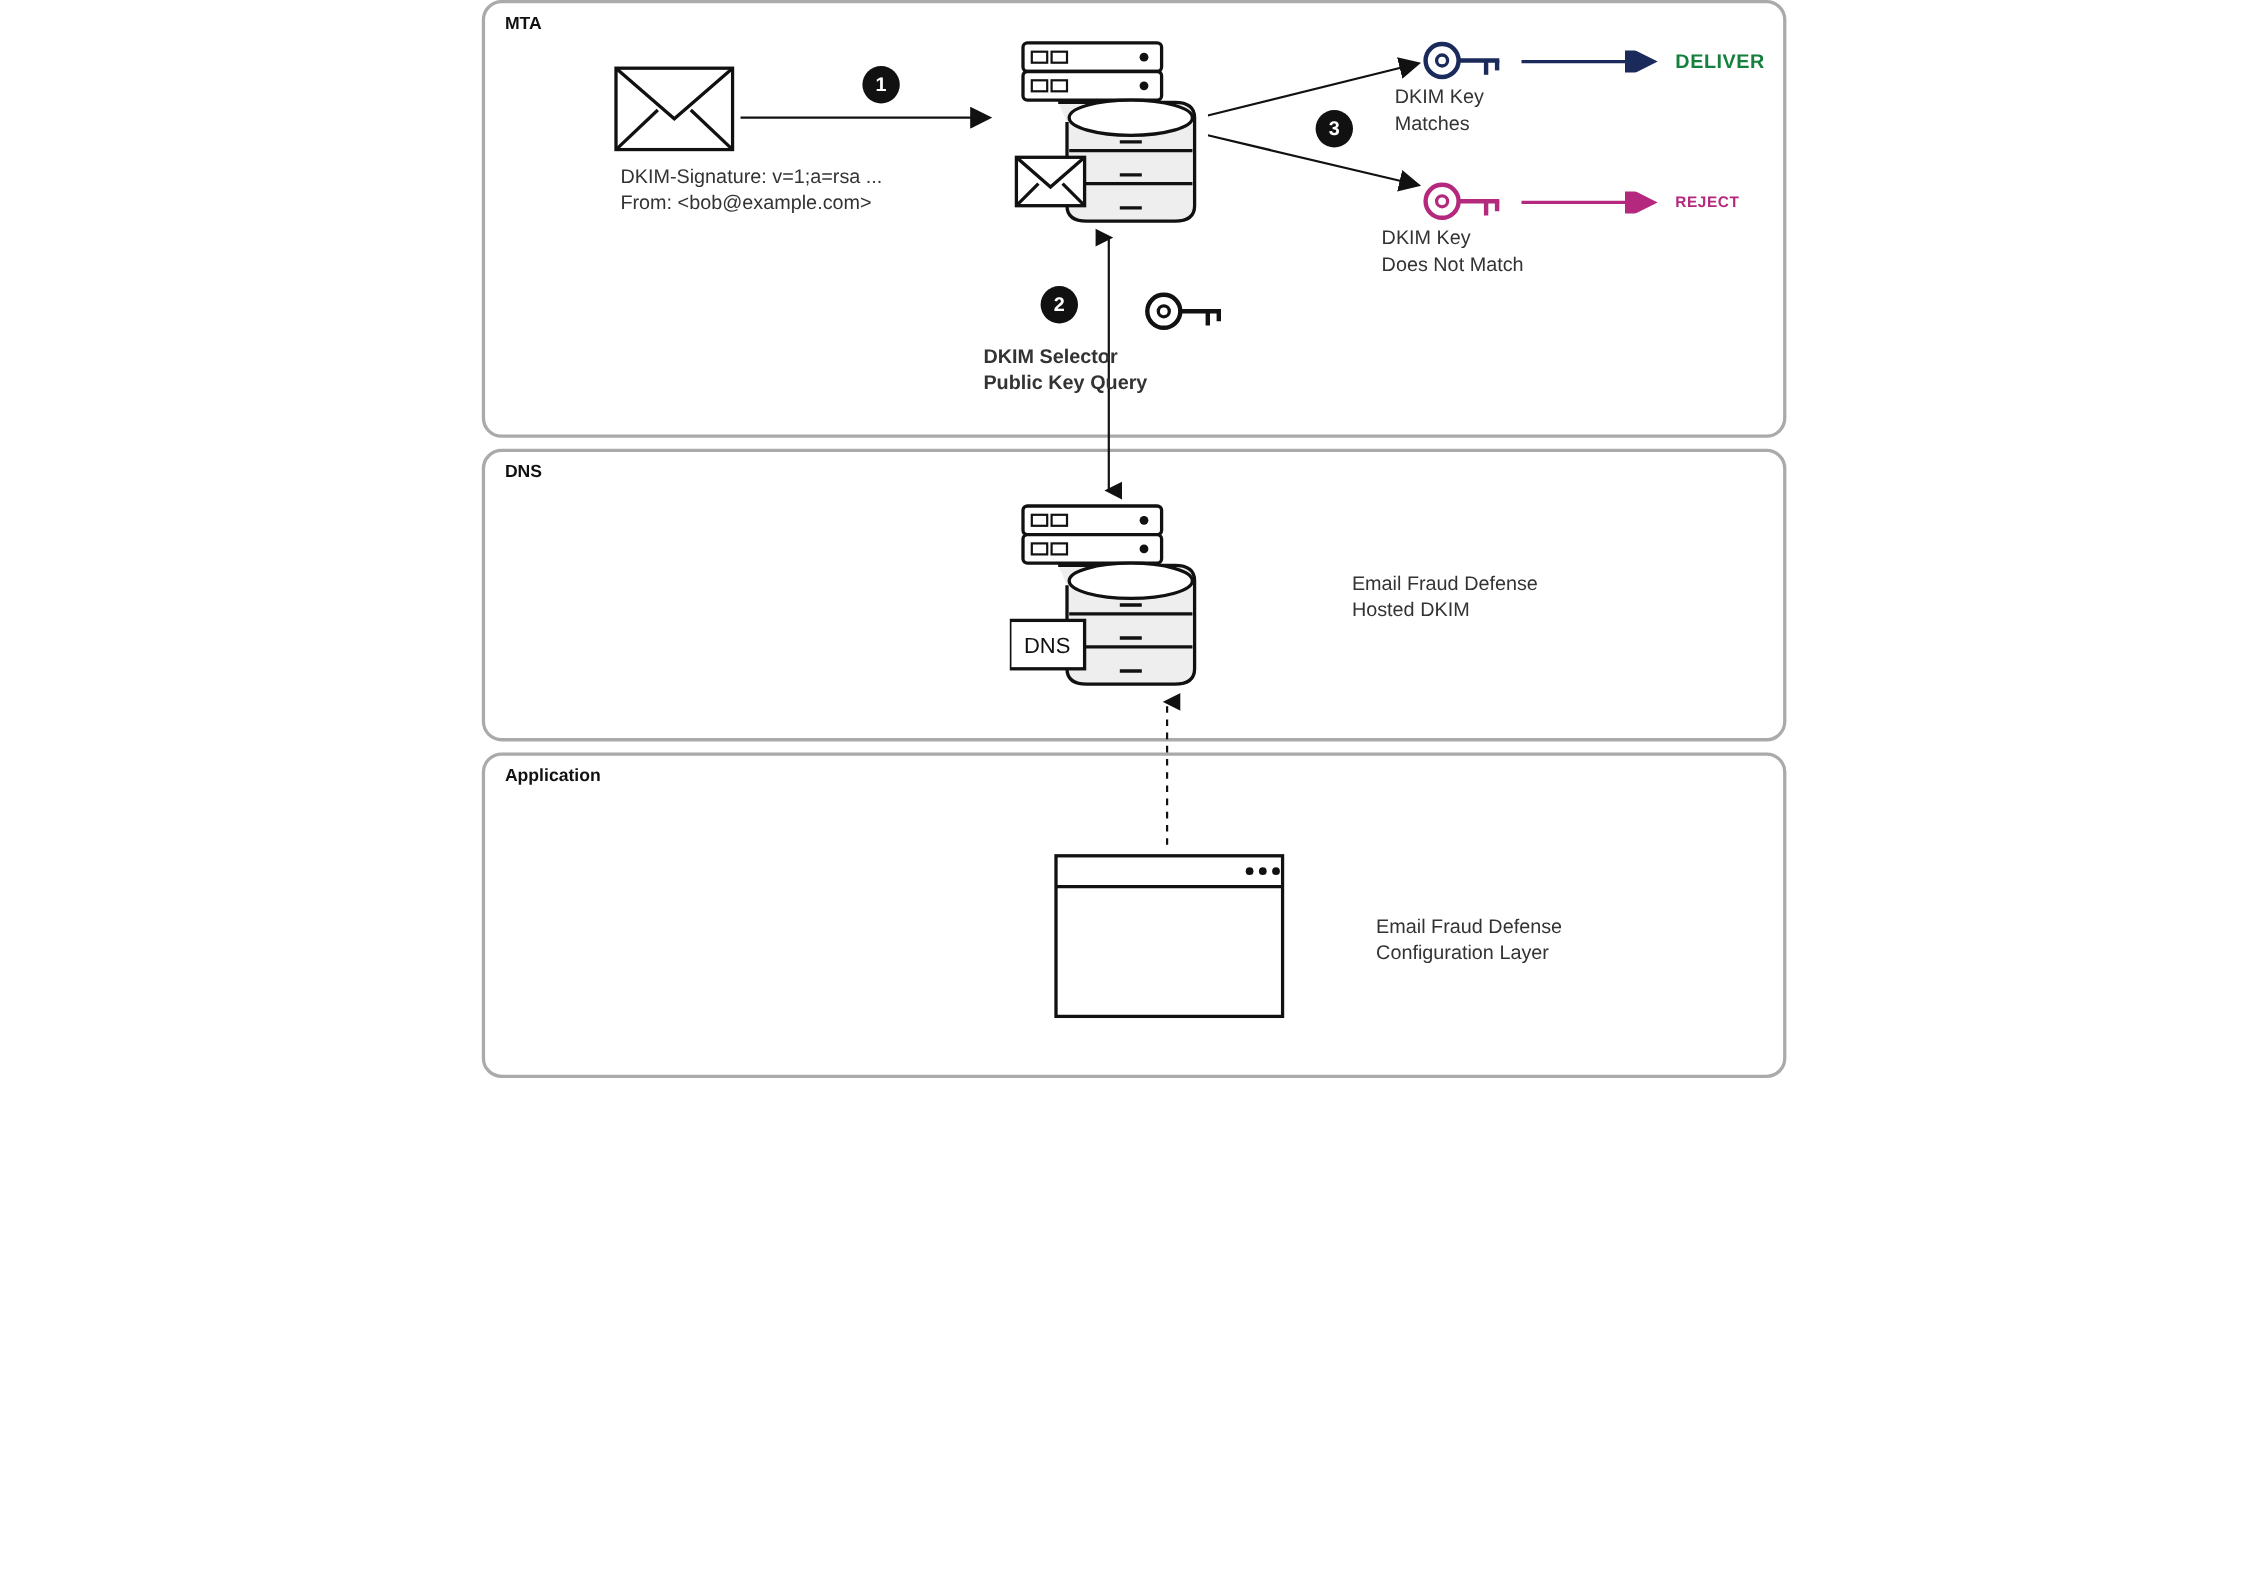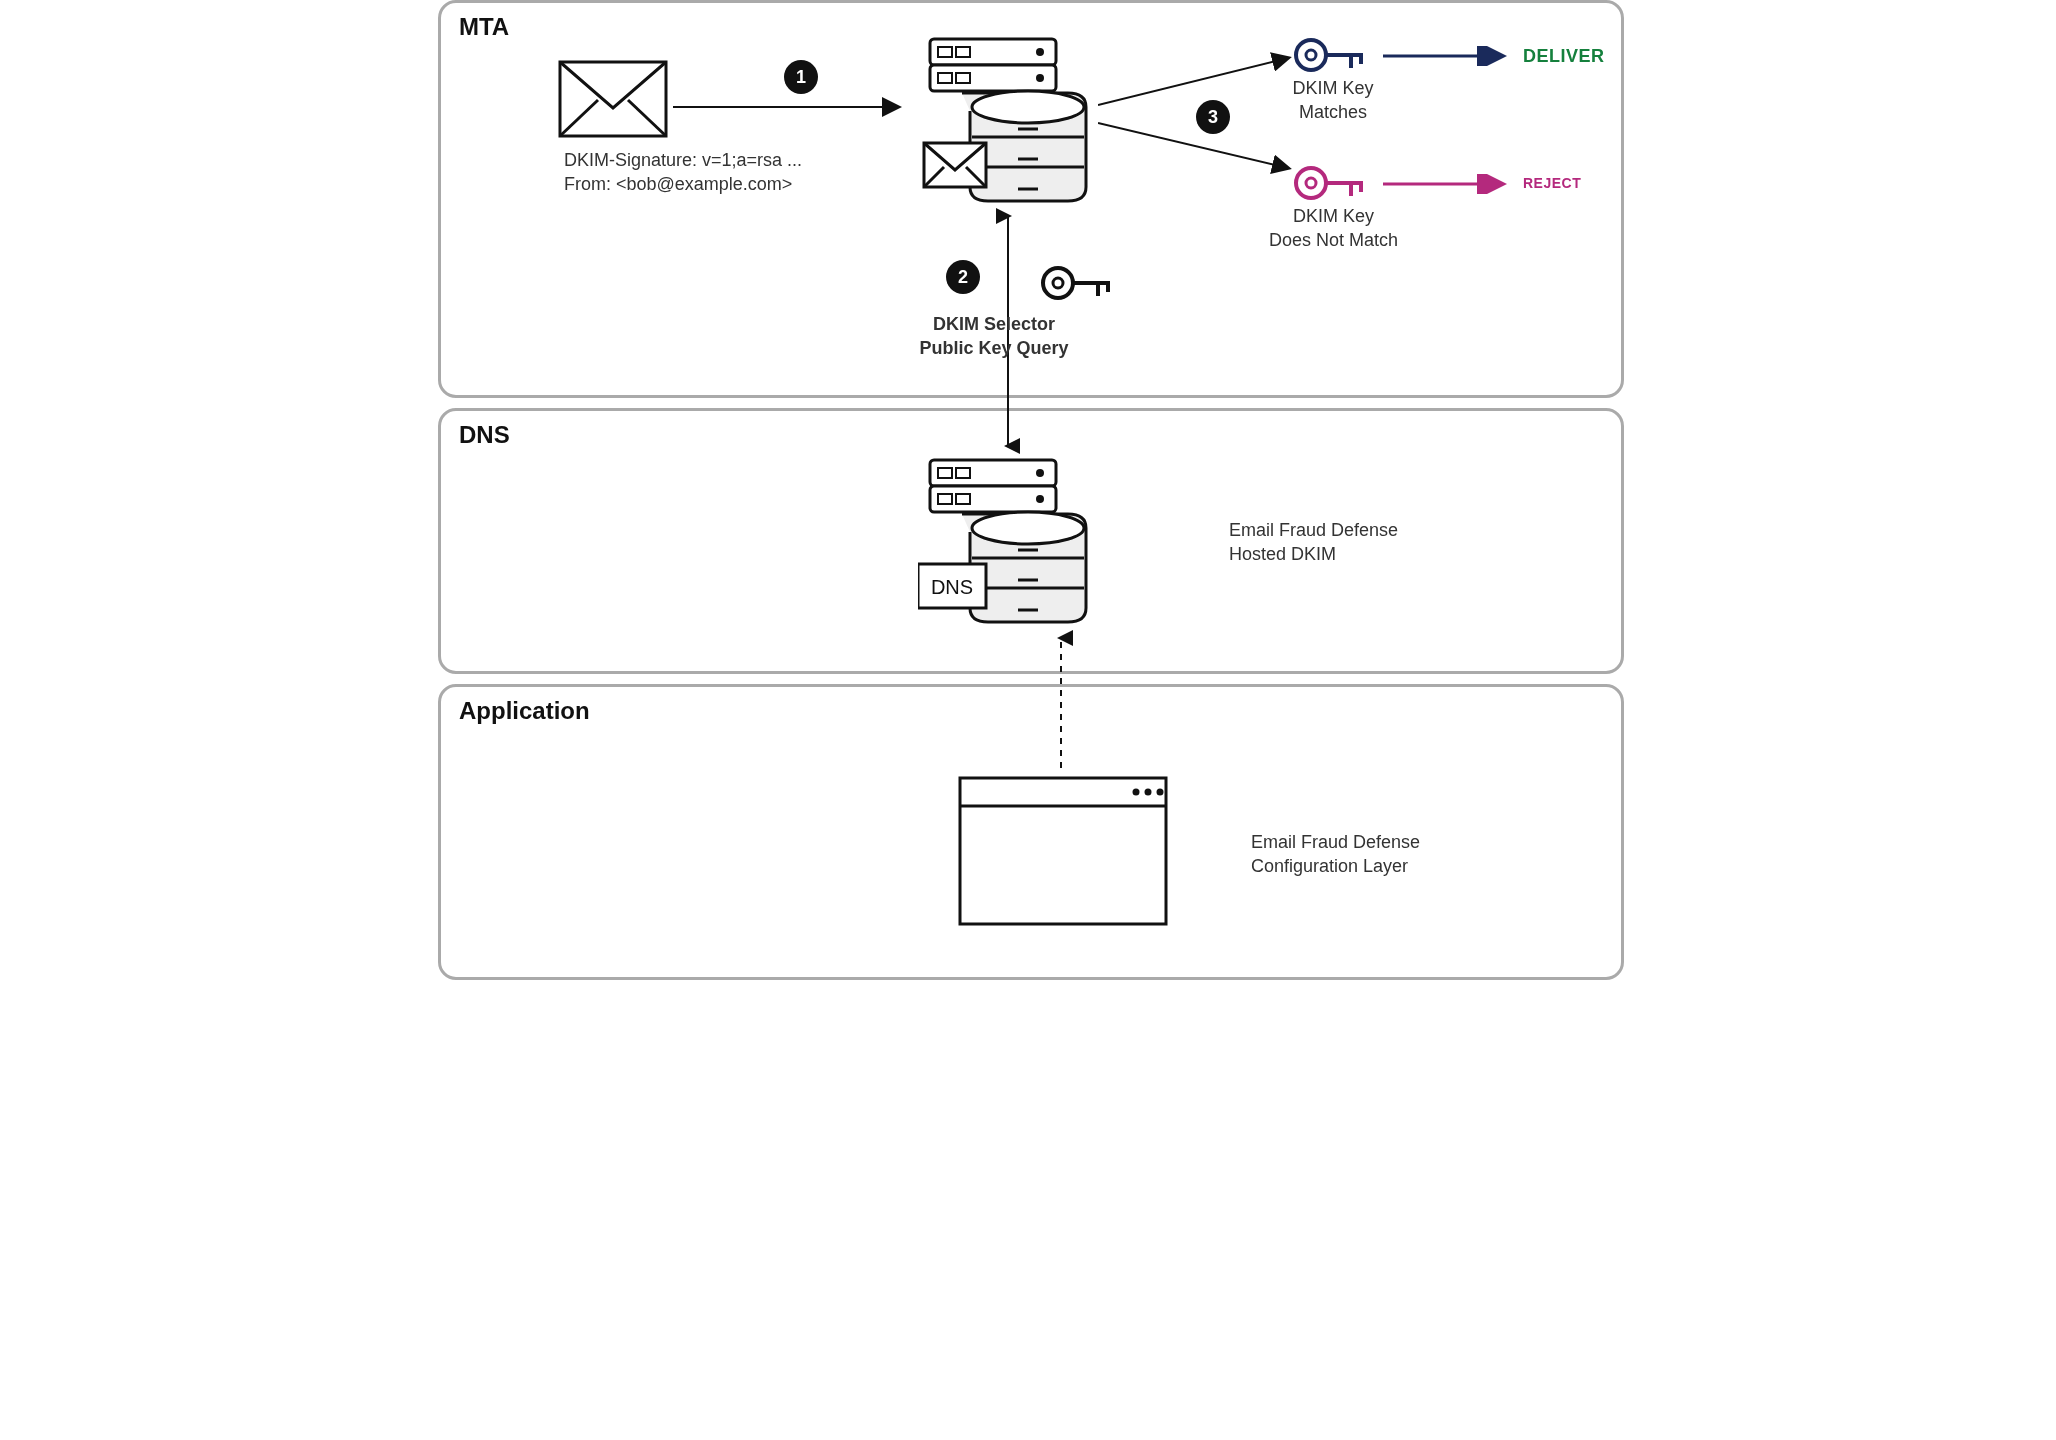--- a/index.html
+++ b/index.html
@@ -19,39 +19,38 @@
     position: absolute;
     border: 3px solid #aaa;
     border-radius: 18px;
     background: #fff;
   }
   .box-title {
     position: absolute;
     top: 10px;
     left: 18px;
     font-weight: 700;
-    font-size: 24px;
+    font-size: 16px;
     color: #111;
   }
   .pos { position: absolute; }
   .step-circle {
     width: 34px; height: 34px;
     border-radius: 50%;
     background: #111;
     color: #fff;
     font-weight: 700;
     font-size: 18px;
     display: flex;
     align-items: center;
     justify-content: center;
   }
   .label {
     font-size: 18px;
     color: #333;
-    text-align: center;
     line-height: 1.35;
   }
   .label-left {
     text-align: left;
     margin-left: 41px;
   }
   .verdict-deliver {
     font-weight: 700;
     color: #15803d;
     font-size: 18px;

